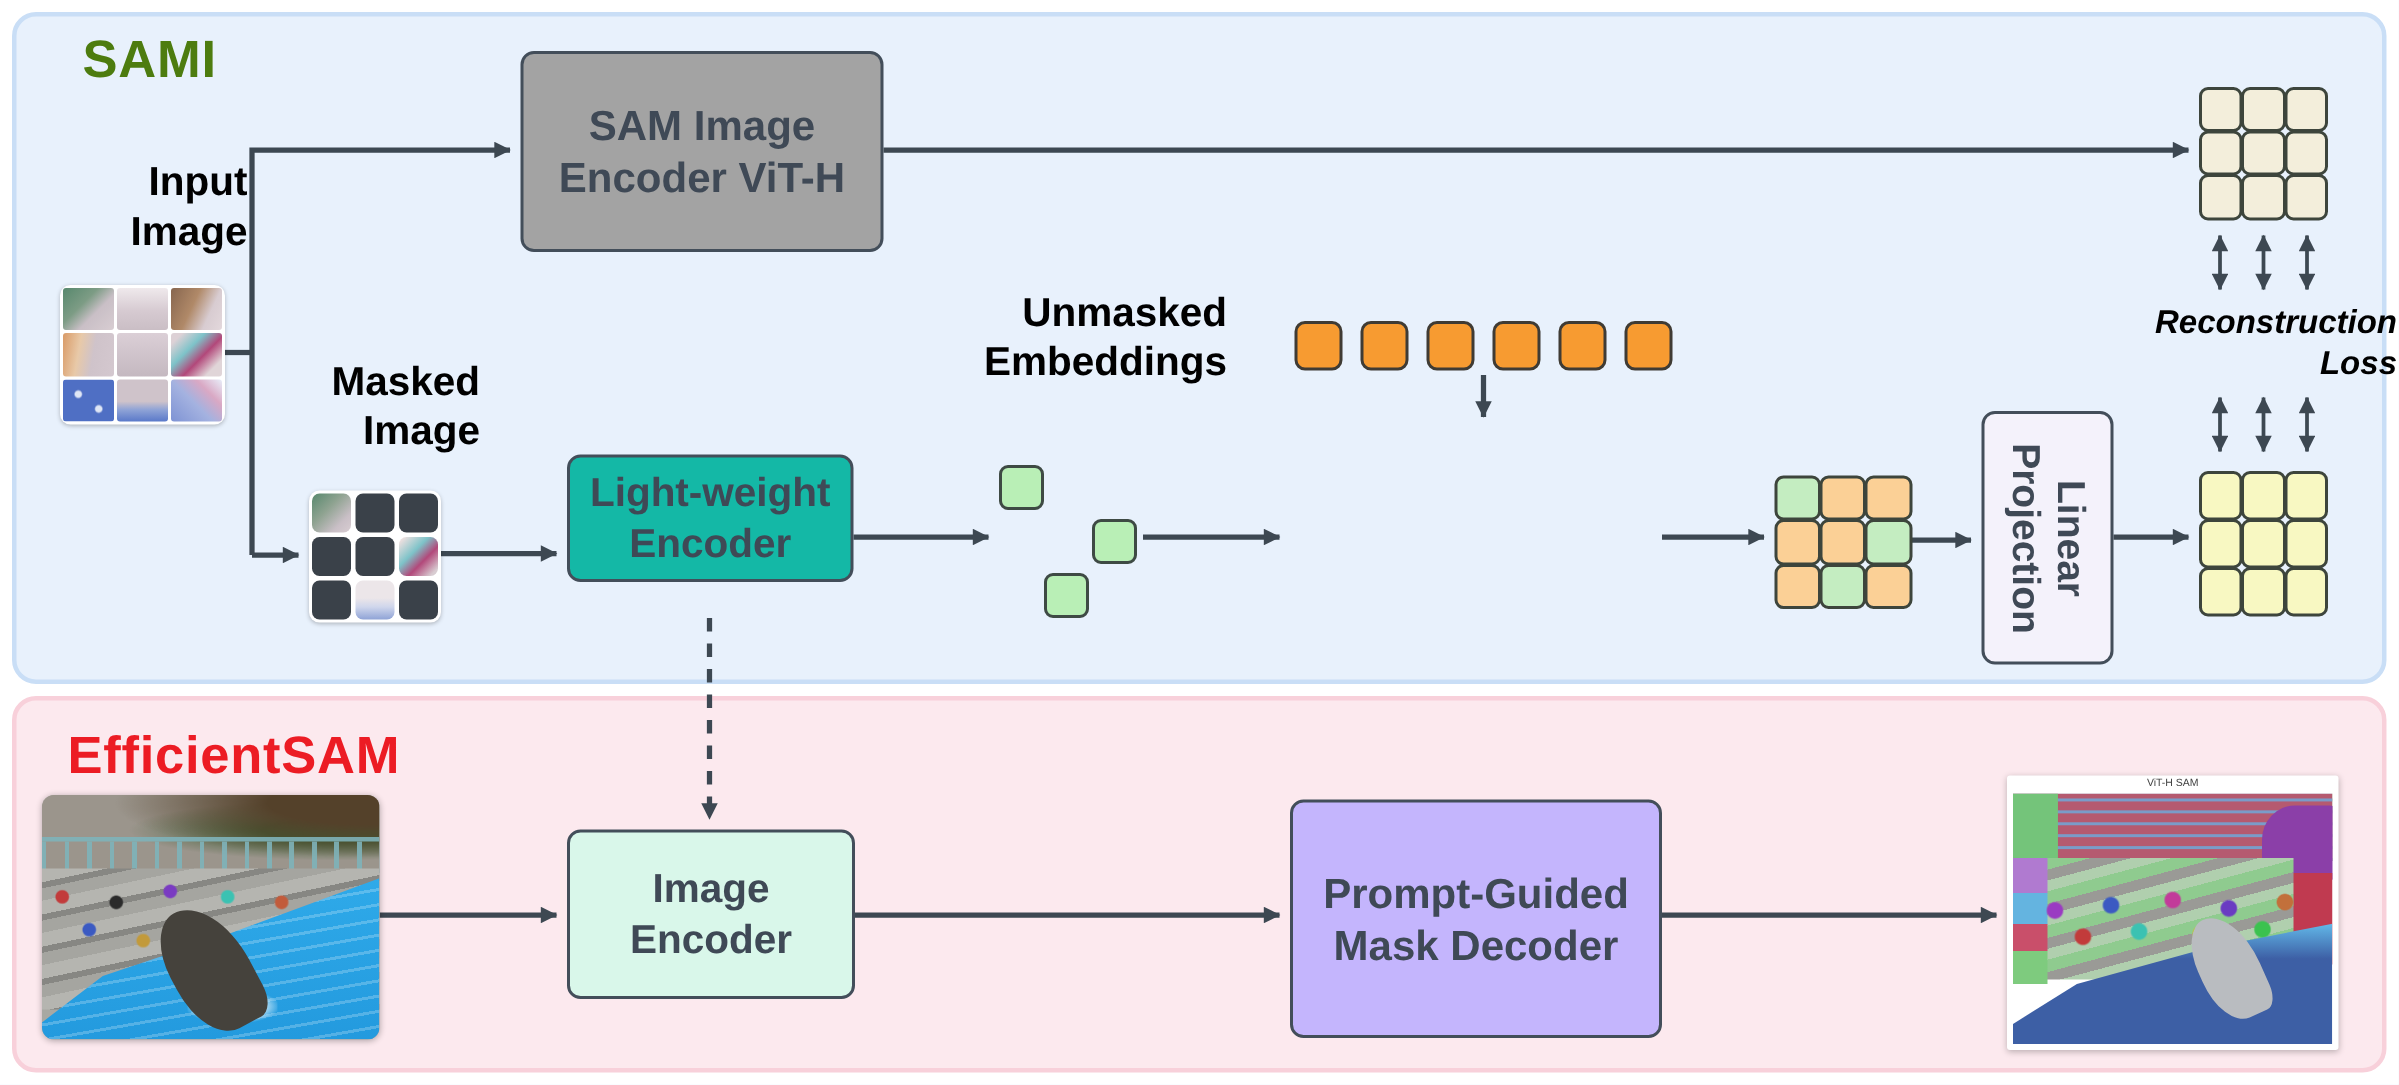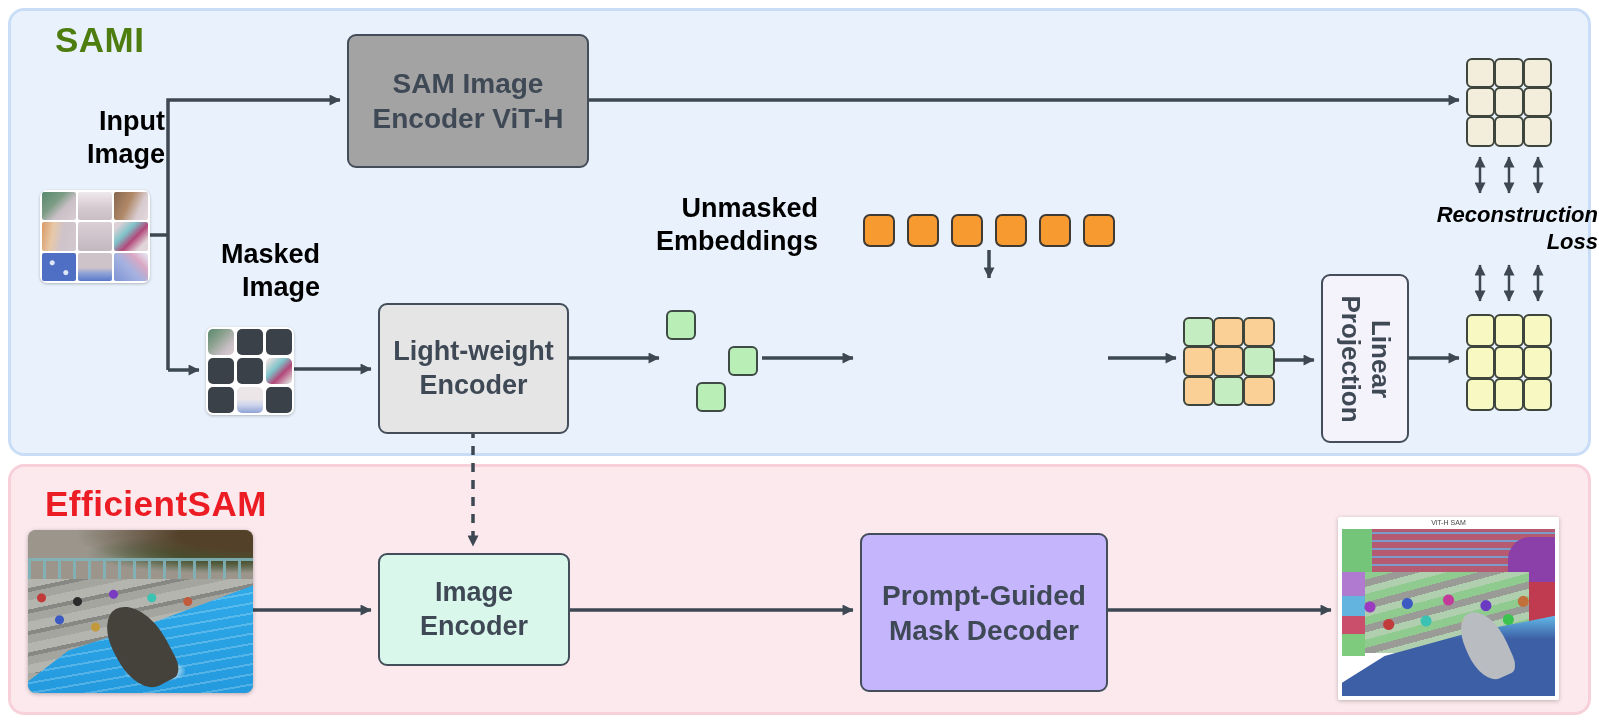--- a/index.html
+++ b/index.html
@@ -21,21 +21,21 @@
   
   .lbl { position:absolute; font-weight:bold; color:#000; font-size:27px;
     line-height:1.22; text-align:center; }
   .pre { white-space:pre-line;text-align:right; }
 
   
   .box { position:absolute; border:2.5px solid #434e5a; border-radius:9px;
     display:flex; align-items:center; justify-content:center; text-align:center;
     font-weight:bold; color:#3f4956; line-height:1.25; z-index:3; }
   #sam-encoder-box   { left:347px; top:34px;  width:242px; height:134px; background:#a3a3a3; font-size:28px; }
-  #lw-encoder-box    { left:378px; top:303px; width:191px; height:131px; background:#e5e5e5; font-size:27px; }
+  #lw-encoder-box    { left:378px; top:303px; width:191px; height:85px; background:#14b8a6; font-size:27px; }
   #cad-box           { left:860px; top:285px; width:248px; height:149px; background:#cfe2f8; font-size:28px; }
   #linproj-box       { left:1321px; top:274px; width:88px; height:169px; background:#f4f2fb; }
   #img-encoder-box   { left:378px; top:553px; width:192px; height:113px; background:#d9f7ea; font-size:27px; }
   #mask-decoder-box  { left:860px; top:533px; width:248px; height:159px; background:#c4b5fd; font-size:28px; }
   #linproj-box .rot { position:absolute; left:50%; top:50%; width:170px;
     transform:translate(-50%,-50%) rotate(90deg); text-align:center;
     font-size:26px; font-weight:bold; color:#3f4956; line-height:1.15; }
 
   
   .photo-grid { position:absolute; background:#ffffff; border-radius:7px;

